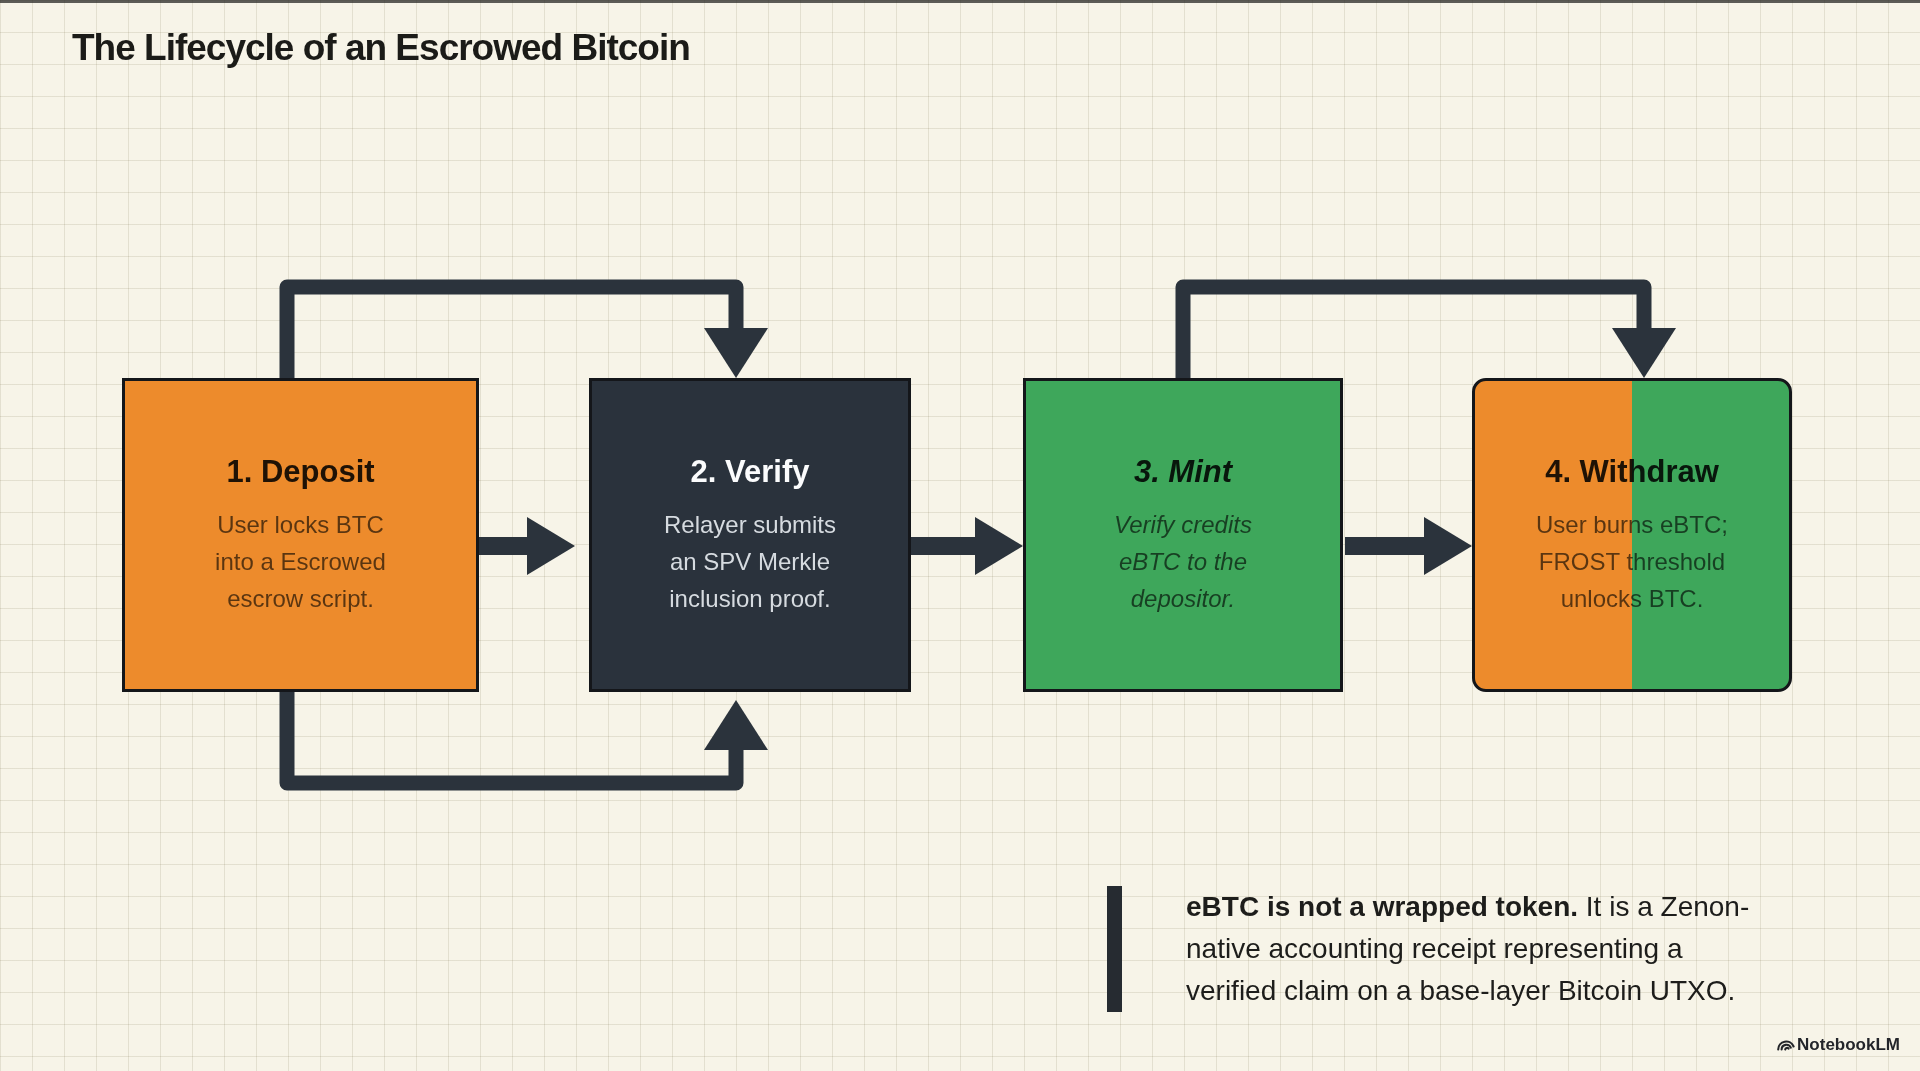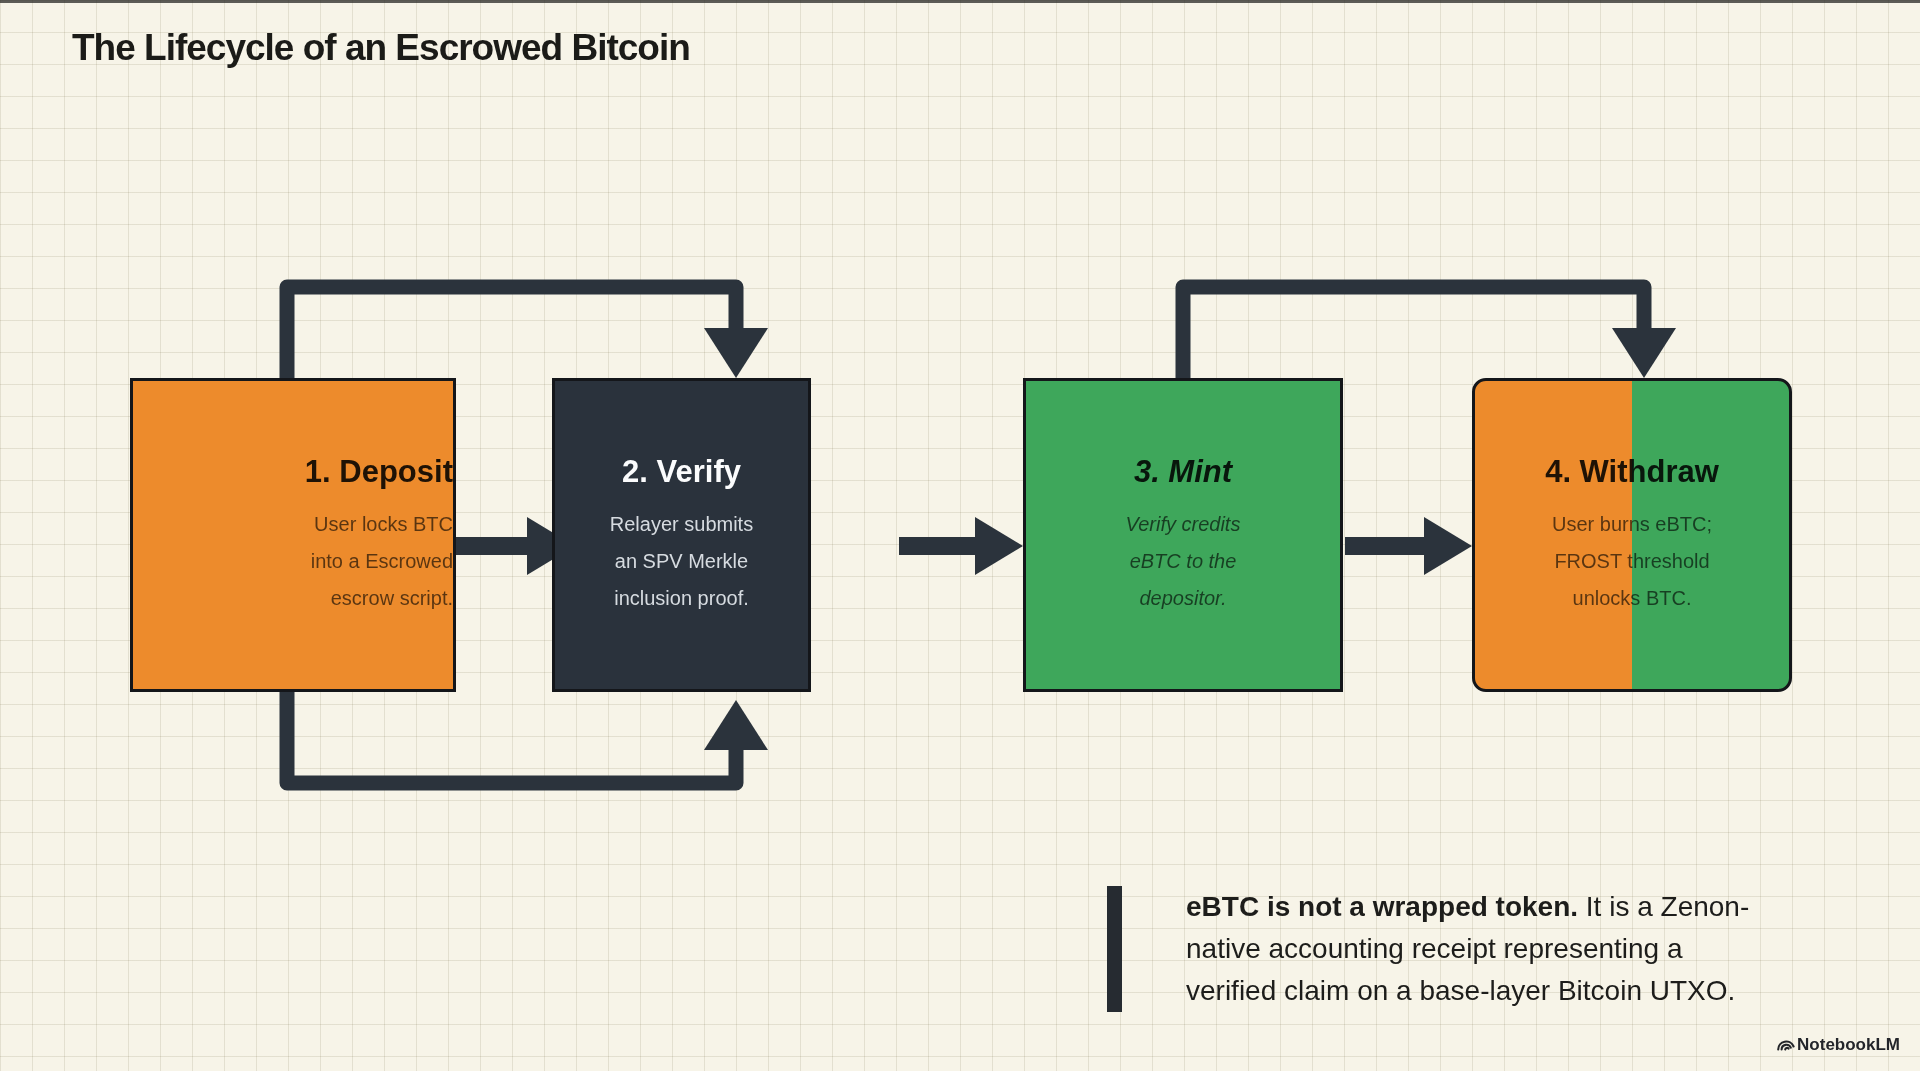--- a/index.html
+++ b/index.html
@@ -23,31 +23,31 @@
     font-size:37px;font-weight:700;letter-spacing:-1px;
     color:#1b1b18;
   }
   .arrow-layer{position:absolute;left:0;top:0;}
   .step{
     position:absolute;top:378px;height:314px;
     border:3px solid #14161a;box-sizing:border-box;
     display:flex;flex-direction:column;justify-content:center;align-items:center;
     text-align:center;
   }
-  .step-1{left:130px;width:326px;background:#ED8B2C;align-items:flex-end;}
-  .step-2{left:552px;width:259px;background:#2A323C;text-align:right;}
+  .step-1{left:122px;width:357px;background:#ED8B2C;}
+  .step-2{left:589px;width:322px;background:#2A323C;text-align:right;}
   .step-3{left:1023px;width:320px;background:#3EA75B;font-style:italic;}
   .step-4{left:1472px;width:320px;background:linear-gradient(90deg,#ED8B2C 0 50%,#3EA75B 50% 100%);border-radius:14px;}
   .step-title{
     font-size:31px;font-weight:700;color:rgba(0,0,0,0.87);
     margin-bottom:16px;
   }
   .step-2 .step-title{color:#fbfcfd;}
   .step-line{
-    font-size:20px;line-height:37px;color:rgba(0,0,0,0.62);
+    font-size:24px;line-height:37px;color:rgba(0,0,0,0.62);
   }
   .step-2 .step-line{color:#d6dbe0;}
   .note{
     position:absolute;left:1107px;top:886px;
     display:flex;align-items:stretch;gap:40px;
   }
   .note-bar{width:15px;background:#262b31;flex:0 0 auto;}
   .note-text{
     margin-left:24px;
     font-size:28px;line-height:42px;color:#1d1d1b;

